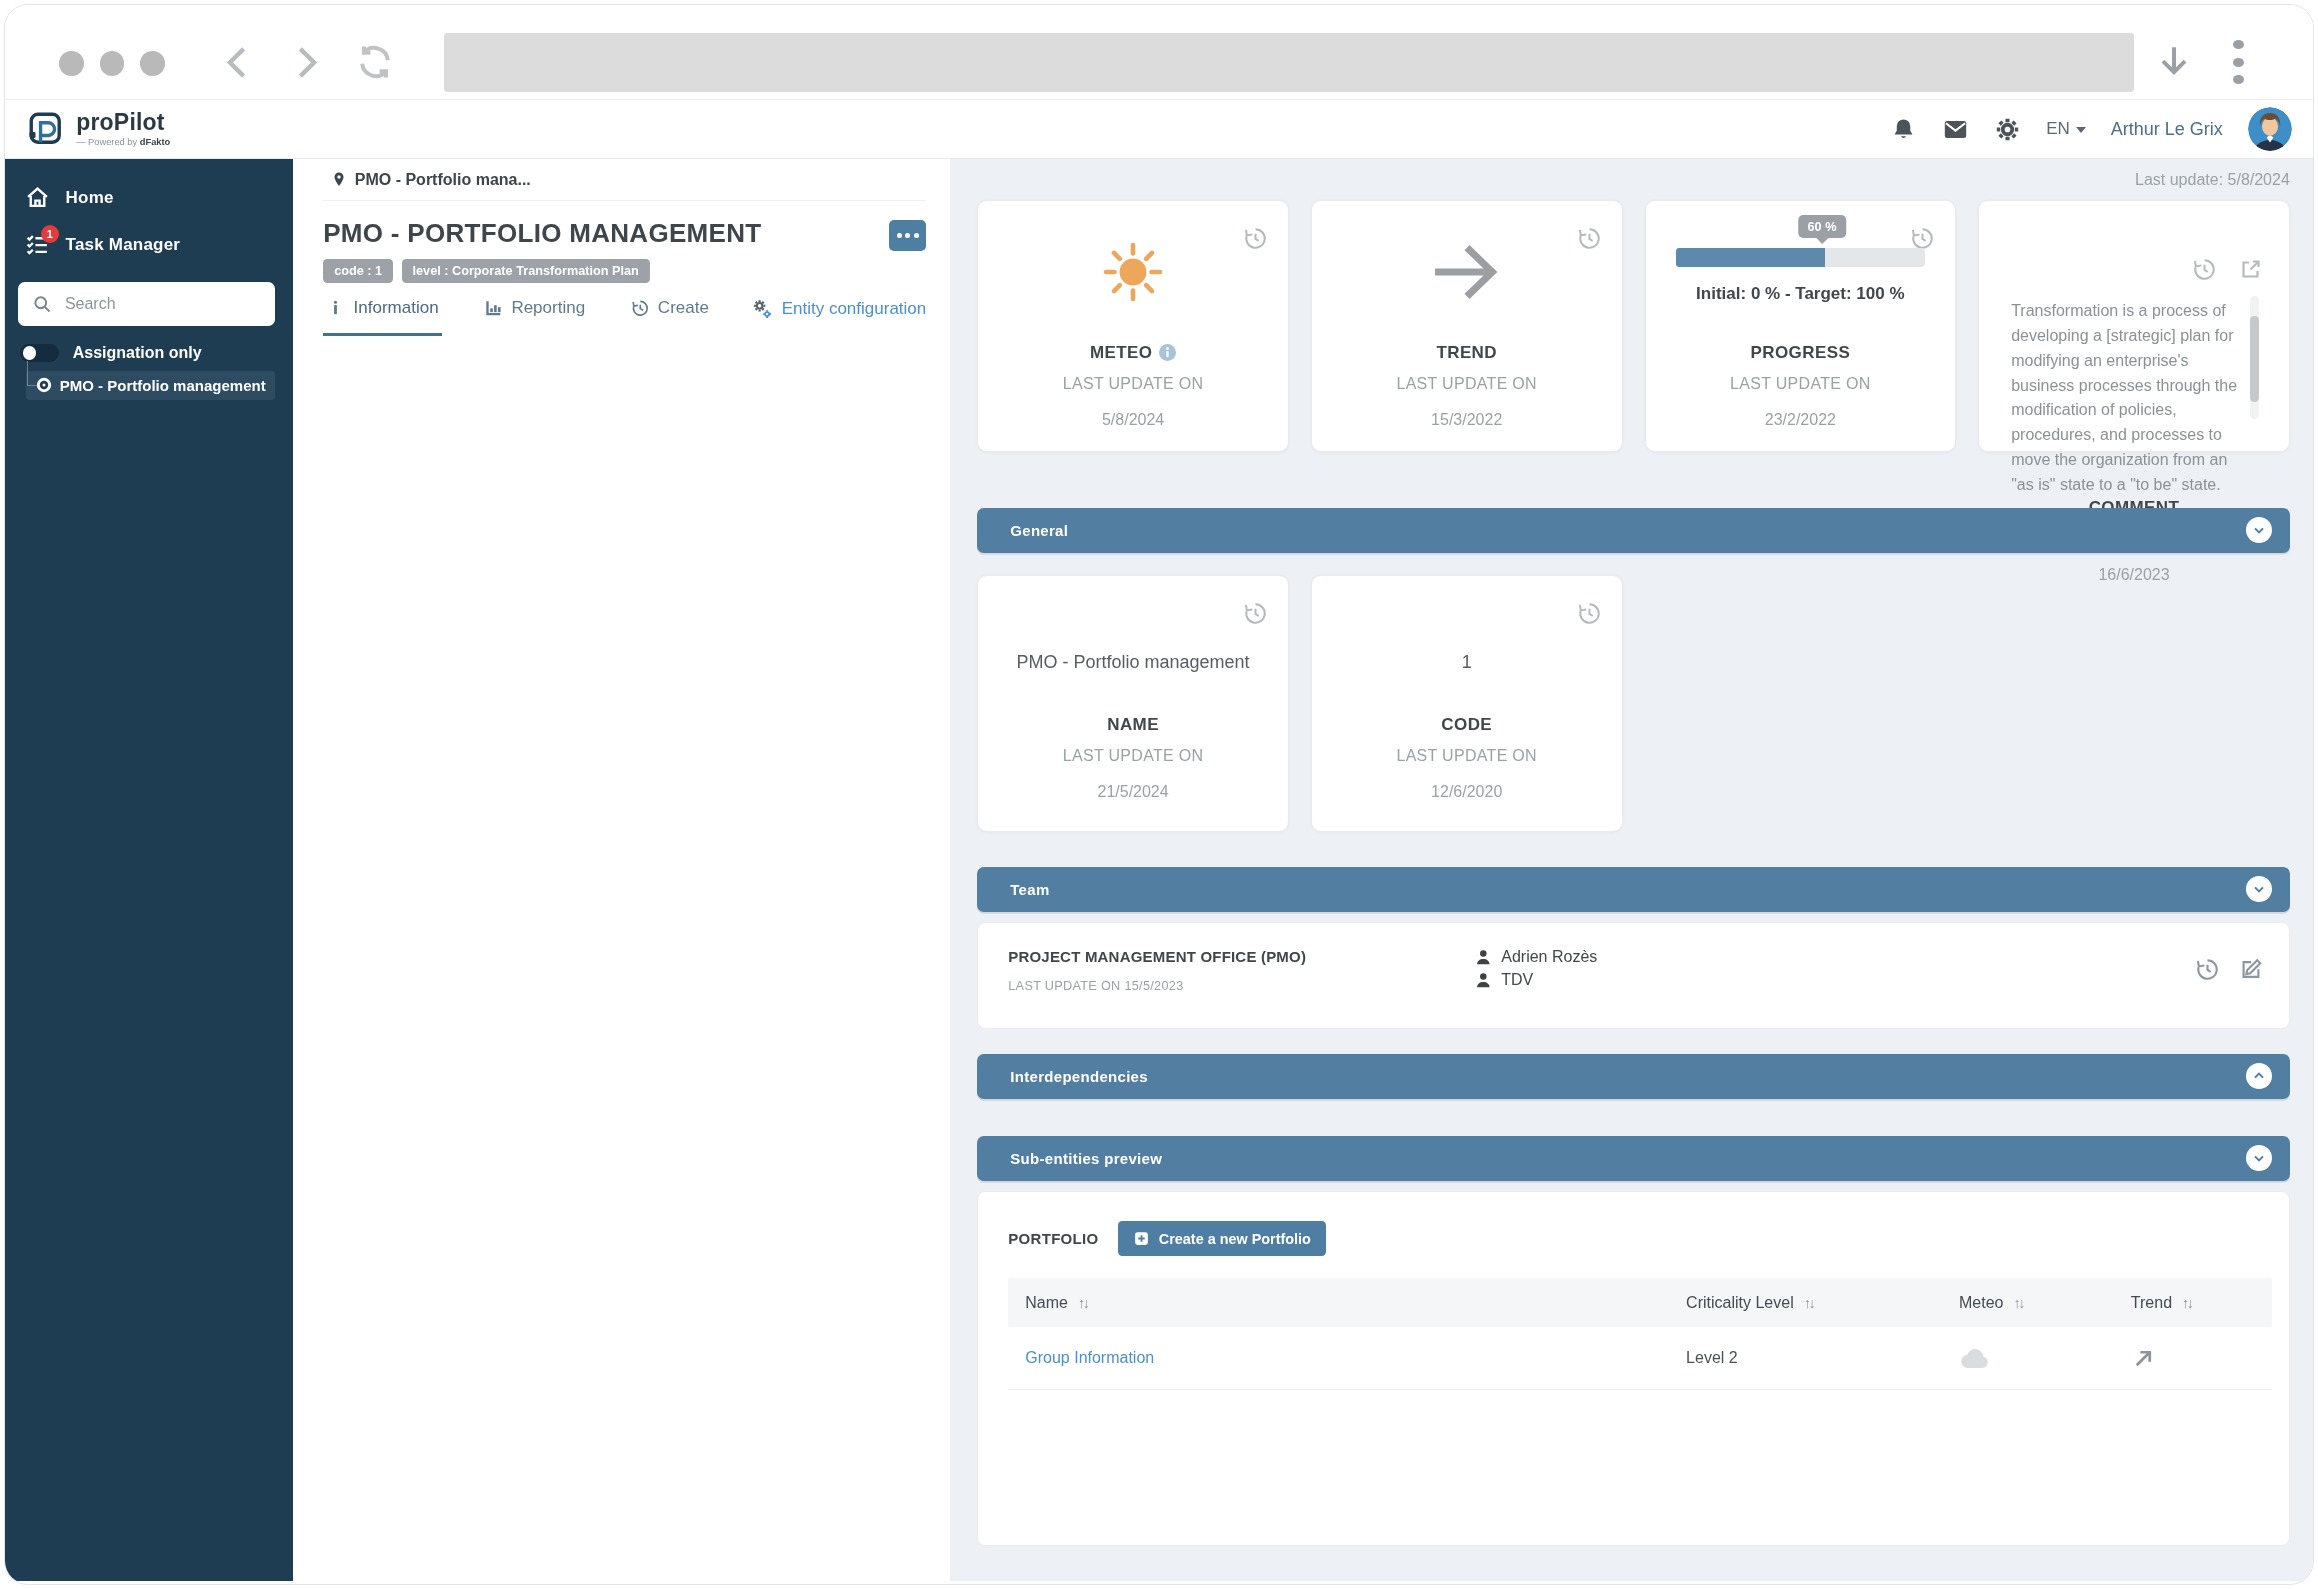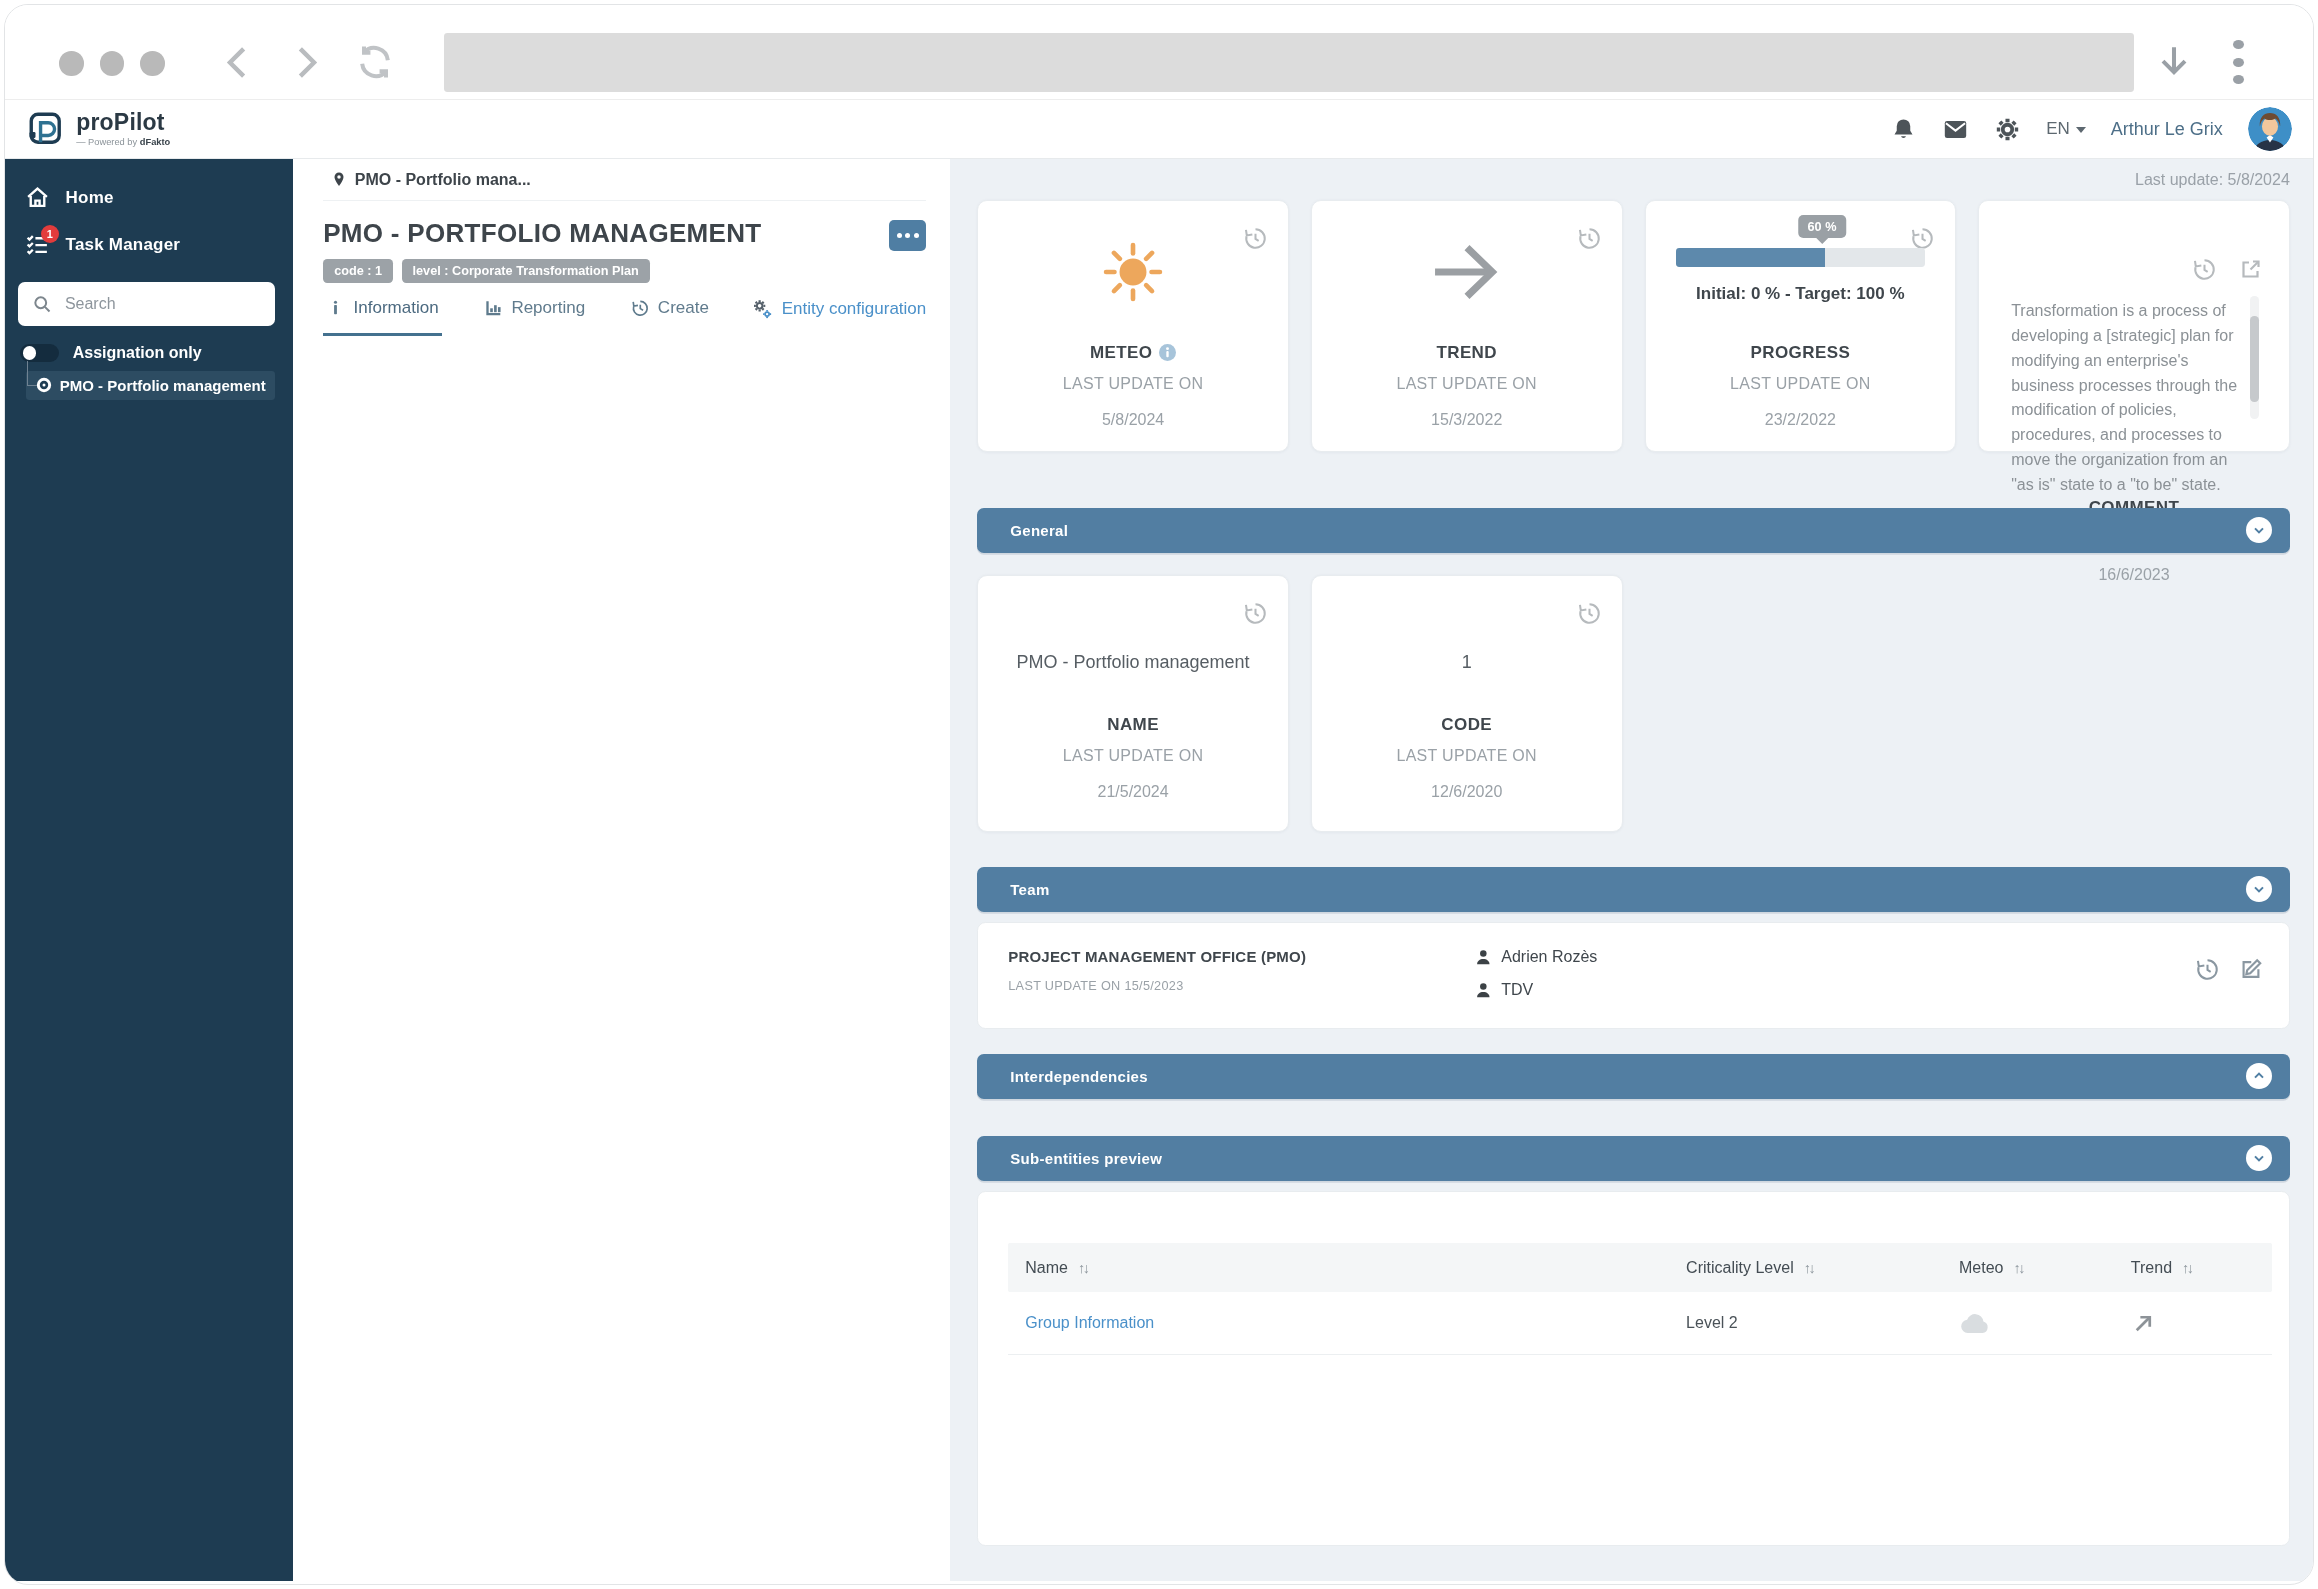--- a/index.html
+++ b/index.html
@@ -100,21 +100,21 @@
   .section-title { color:#fff; font-size:15px; font-weight:bold; letter-spacing:0.3px; }
   .chev-btn { position:absolute; right:18px; top:9.3px; width:26px; height:26px; background:#fff; border-radius:50%; display:flex; align-items:center; justify-content:center; color:#4f7ea3; cursor:pointer; }
   .mt66{margin-top:56px;} .mt42{margin-top:35px;} .mt30{margin-top:25px;} .mt44{margin-top:37px;} .mt26{margin-top:22px;} .mt12{margin-top:10px;}
 
   .gen-grid { display:grid; grid-template-columns:repeat(4,1fr); gap:22px; }
 
   .team-panel { background:#fff; border-radius:8.4px; height:107px; border:0.8px solid #e8ecef; display:flex; align-items:flex-start; padding:25px 30px 0 30px; position:relative; }
   .team-left { width:466px; }
   .team-role { font-size:15px; font-weight:bold; color:#3f464c; letter-spacing:0.2px; }
   .team-upd { margin-top:13.5px; font-size:12.7px; color:#9aa1a7; letter-spacing:0.3px; }
-  .team-members { display:flex; flex-direction:column; gap:14px; }
+  .team-members { display:flex; flex-direction:column; gap:4px; }
   .member { display:flex; align-items:center; gap:8.4px; font-size:16px; color:#3f464c; }
   .member .pico { width:18.6px; height:18.6px; color:#3c4246; }
   .team-icons { position:absolute; right:25px; top:34px; display:flex; gap:18.6px; color:#8a97a1; }
   .team-icons .ti { width:25px; height:25px; cursor:pointer; }
 
   .sub-panel { background:#fff; border-radius:8.4px; border:0.8px solid #e8ecef; height:355px; padding:29px 17px 0 30px; }
   .portfolio-row { display:flex; align-items:center; gap:20px; }
   .portfolio-lbl { font-size:15px; font-weight:bold; color:#3f464c; letter-spacing:0.3px; }
   .create-btn { display:flex; align-items:center; gap:8.4px; background:#4f7ea3; color:#fff; border:none; font-size:14.4px; font-weight:600; border-radius:4.2px; height:35px; padding:0 15px; cursor:pointer; font-family:"Liberation Sans",sans-serif; }
   .ptable { margin-top:22px; width:100%; }
@@ -605,20 +605,32 @@
         <div class="section-bar mt44">
           <span class="section-title">Sub-entities preview</span>
           <span class="chev-btn">
             <svg viewBox="0 0 24 24" width="16" height="16" fill="none" stroke="currentColor" stroke-width="3">
                 <path d="M6 9.5l6 6 6-6"></path>
               </svg>
           </span>
         </div>
 
         <div class="sub-panel mt12">
+          <div class="portfolio-row">
+            <span class="portfolio-lbl">PORTFOLIO</span>
+            <button class="create-btn">
+              <span>
+                <svg width="17" height="17" viewBox="0 0 24 24">
+                    <rect x="3" y="3" width="18" height="18" rx="3.5" fill="#fff"></rect>
+                    <path d="M12 7.5v9M7.5 12h9" stroke="#4f7ea3" stroke-width="2.6"></path>
+                  </svg>
+              </span>
+              <span>Create a new Portfolio</span>
+            </button>
+          </div>
 
           <div class="ptable">
             <div class="thead">
               <div class="th">
                 <span>Name</span>
                 <span class="sort">↑↓</span>
               </div>
               <div class="th">
                 <span>Criticality Level</span>
                 <span class="sort">↑↓</span>

